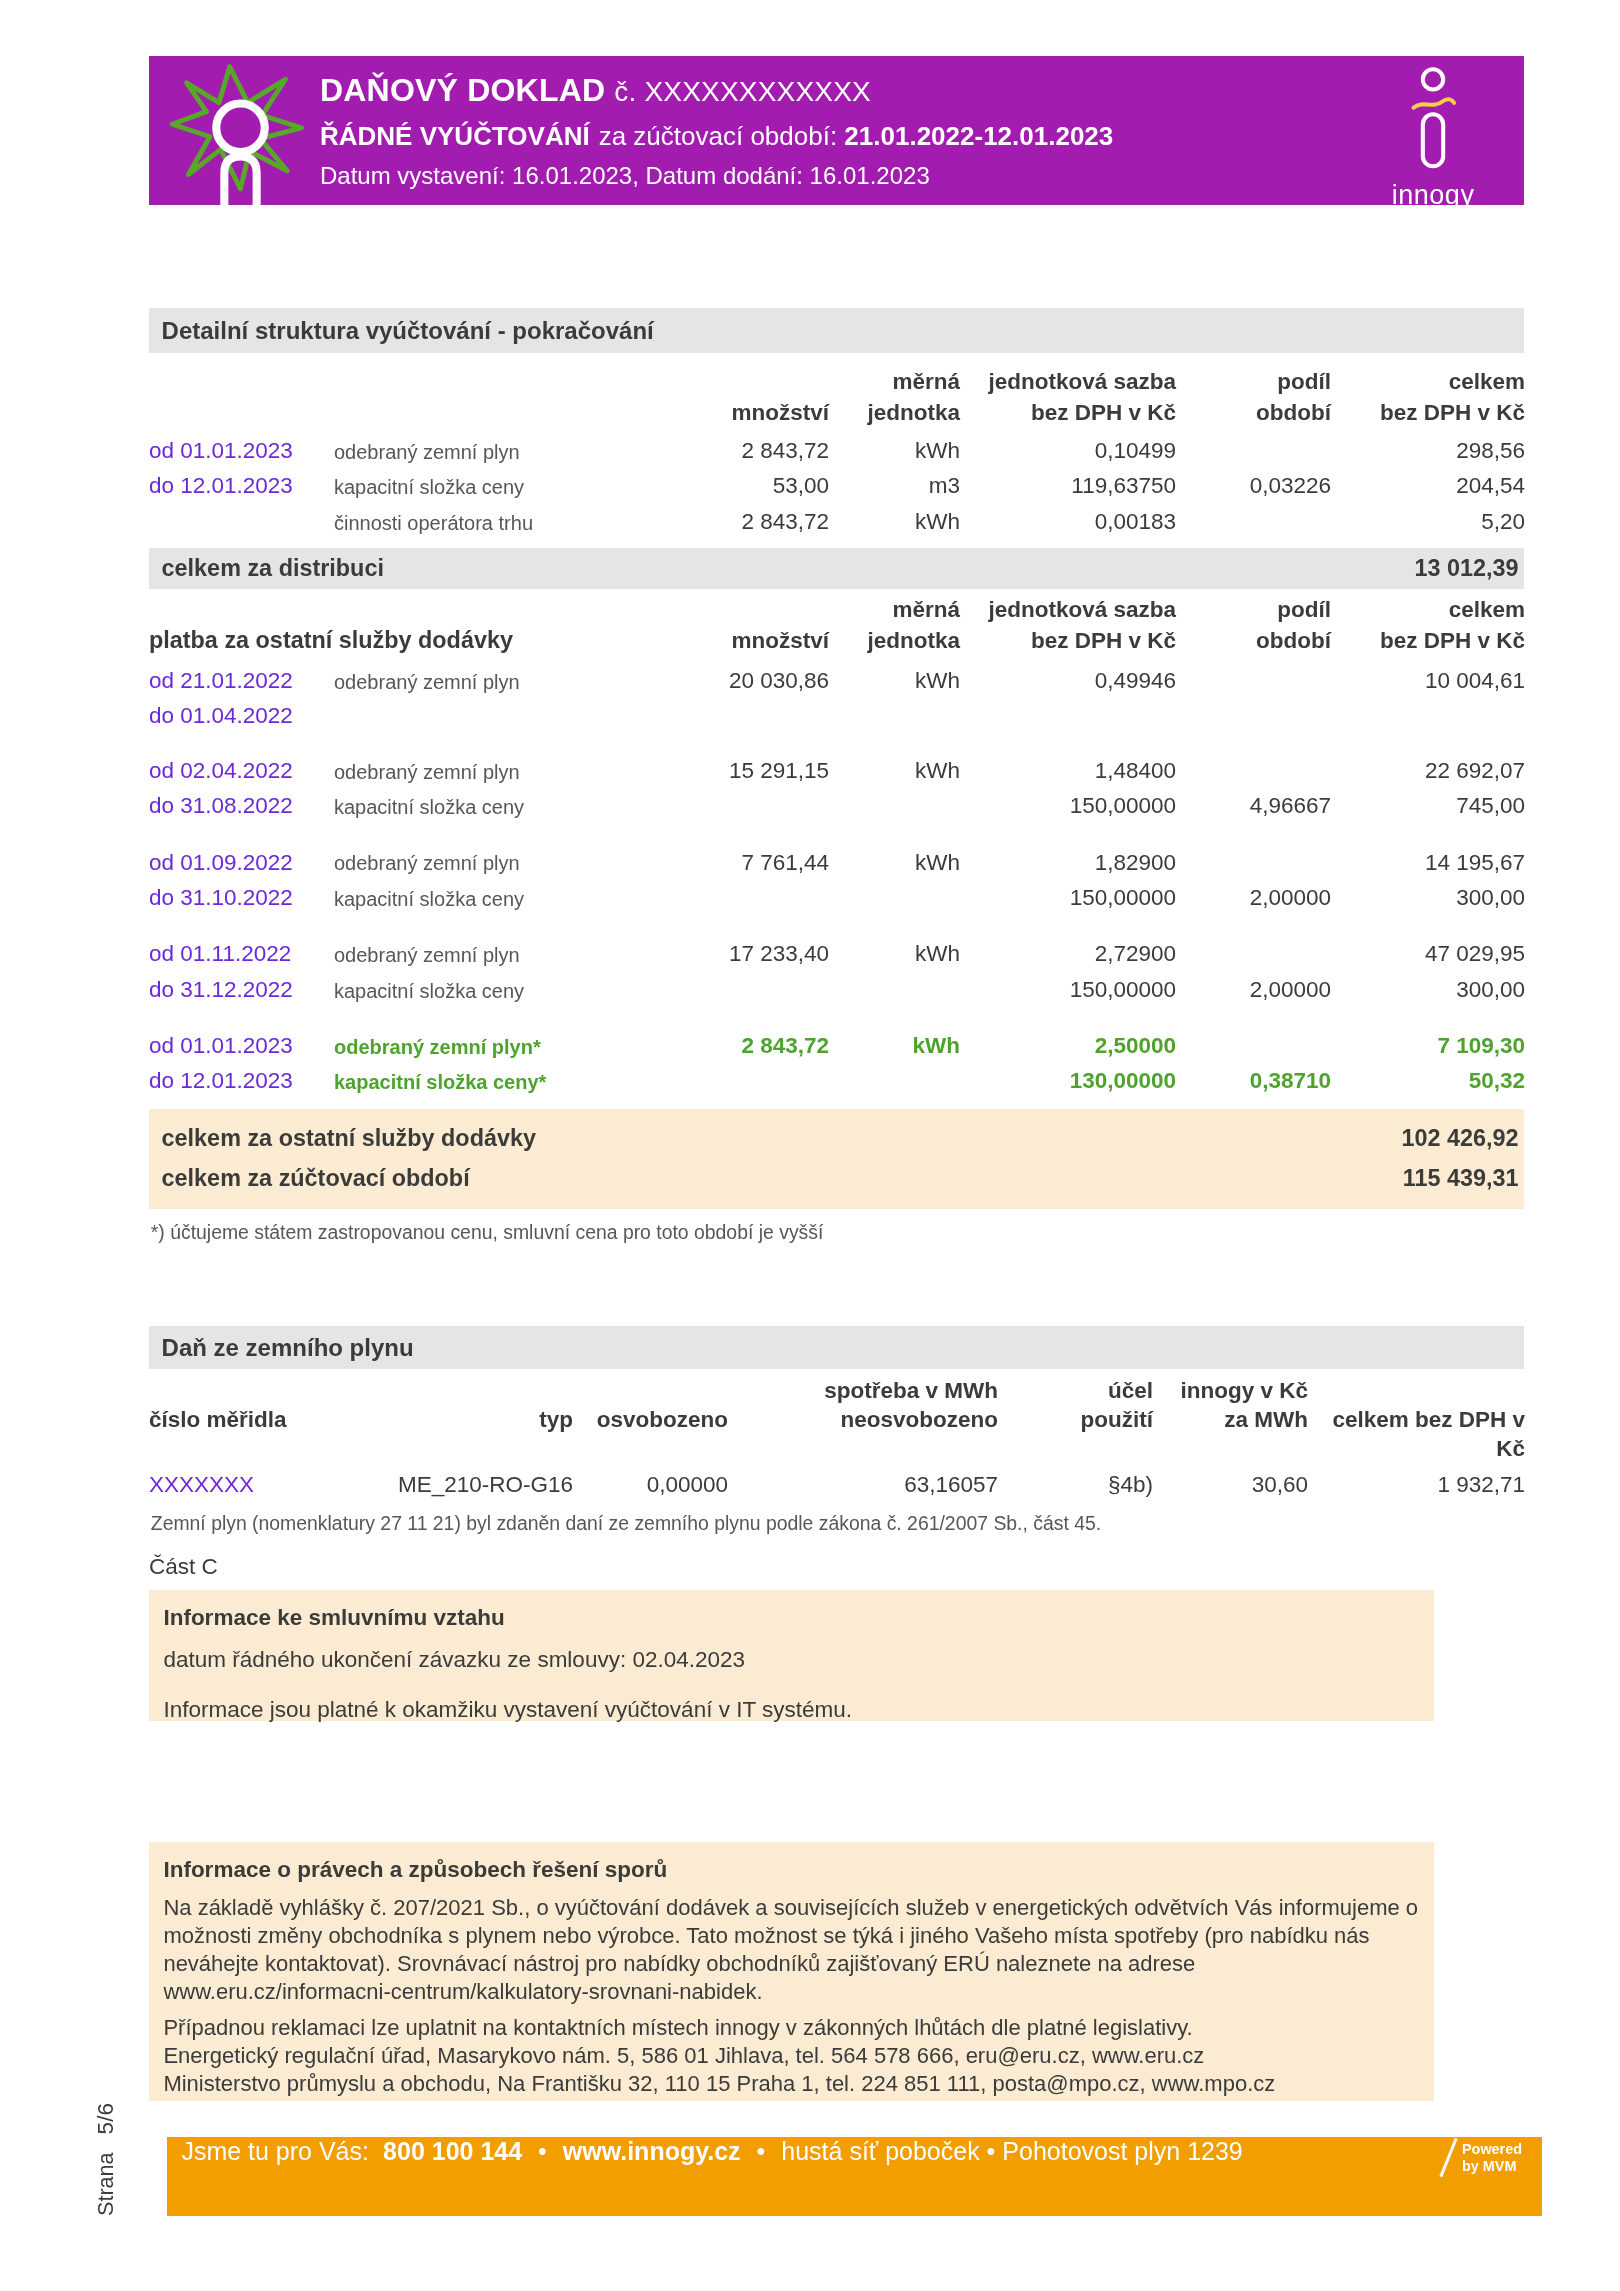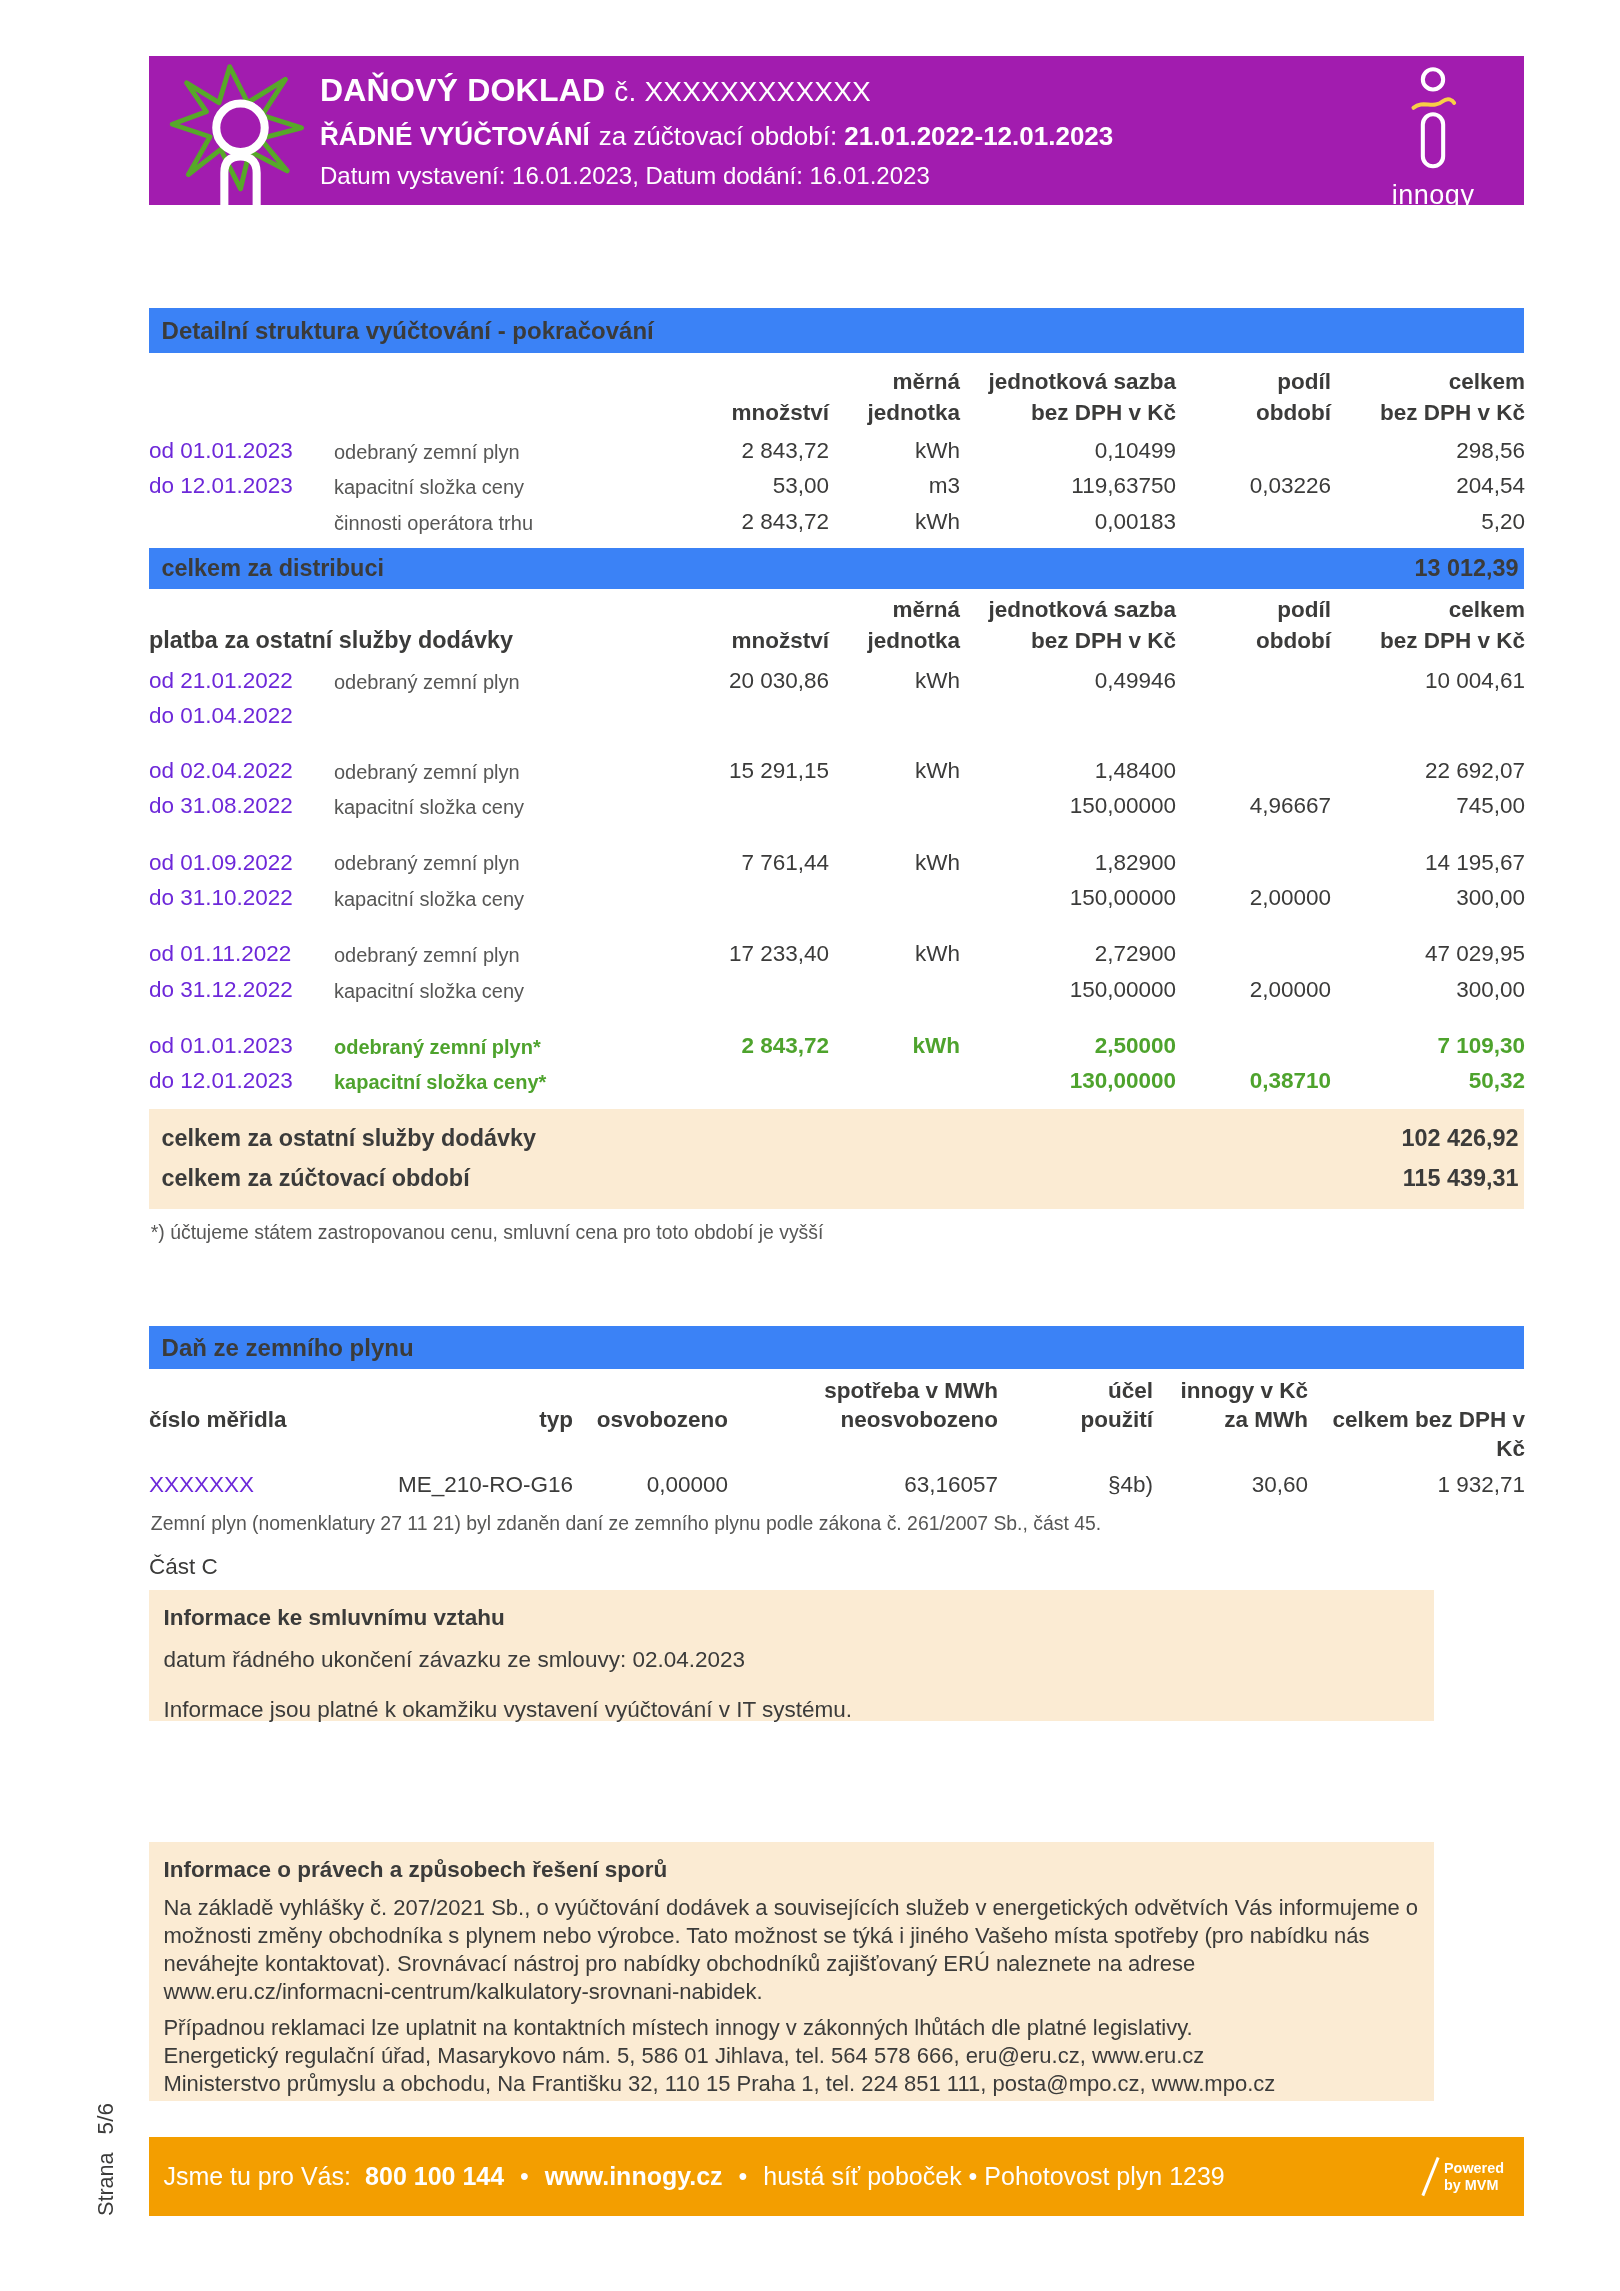--- a/index.html
+++ b/index.html
@@ -16,21 +16,21 @@
   .bt-line1 .docnum { font-weight:400; font-size:28px; margin-left:9px; }
   .bt-line2 { margin-top:11.7px; font-size:26px; font-weight:400; }
   .bt-line2 .b { font-weight:700; }
   .bt-line2 .mid { margin:0 7.2px 0 9px; }
   .bt-line3 { margin-top:10.8px; font-size:24px; }
   .innogy-logo { position:absolute; right:23.4px; top:9px; width:135px; text-align:center; }
   .innogy-logo .word { font-size:27px; letter-spacing:0.5px; margin-top:1.8px; }
 
   
   .section { position:absolute; left:149px; width:1375px; }
-  .bar { background:#3b82f6; display:flex; align-items:center; }
+  .bar { background:#e5e5e5; display:flex; align-items:center; }
   .title-bar { height:45px; font-size:24px; font-weight:700; padding-left:12.6px; }
   .trow { display:grid; grid-template-columns:185px 297px 198px 131px 216px 155px 194px; }
   .trow > div { line-height:31px; }
   .th { font-weight:700; text-align:right; font-size:22.5px; }
   .th.left { text-align:left; }
   .num { text-align:right; font-size:22.5px; }
   .date { font-size:22.5px; color:#6d28d9; }
   .lbl { font-size:20px; color:#575756; padding-top:1.8px; }
   .rowline { margin-bottom:2.7px; }
   .gap { margin-top:23.4px; }
@@ -58,22 +58,22 @@
   
   .plain-label { position:absolute; left:149px; font-size:22.5px; color:#3b3b3a; }
   .beige-box { position:absolute; left:149px; width:1285px; background:#FBEBD3; padding:14.4px 14.4px; }
   .box-title { font-size:22.5px; font-weight:700; line-height:27px; }
   .box-line { font-size:22.5px; line-height:27px; }
   .disputes p { font-size:22px; line-height:28px; }
   .disputes .p1 { margin-top:10.8px; }
   .disputes .p2 { margin-top:8px; }
 
   
-  .footer-bar { position:absolute; left:149px; top:2137px; width:1375px; height:79px;
-                background:#F39E00; color:#fff; display:flex; align-items:center;
+  .footer-bar { position:absolute; left:167px; top:2137px; width:1375px; height:79px;
+                background:#F39E00; color:#fff; display:flex; align-items:flex-start;
                 justify-content:space-between; padding:0 20px 0 14.4px; }
   .footer-left { font-size:25px; }
   .footer-left .b { font-weight:700; }
   .footer-left .sp { margin:0 9px; }
   .powered { display:flex; align-items:center; gap:12.6px; }
   .powered .slash { width:2.7px; height:41px; background:#fff; transform:rotate(22deg); }
   .powered .ptxt { font-size:14.4px; font-weight:700; line-height:17px; }
 
   
   .page-label { position:absolute; left:93px; top:2216px; transform:rotate(-90deg);

